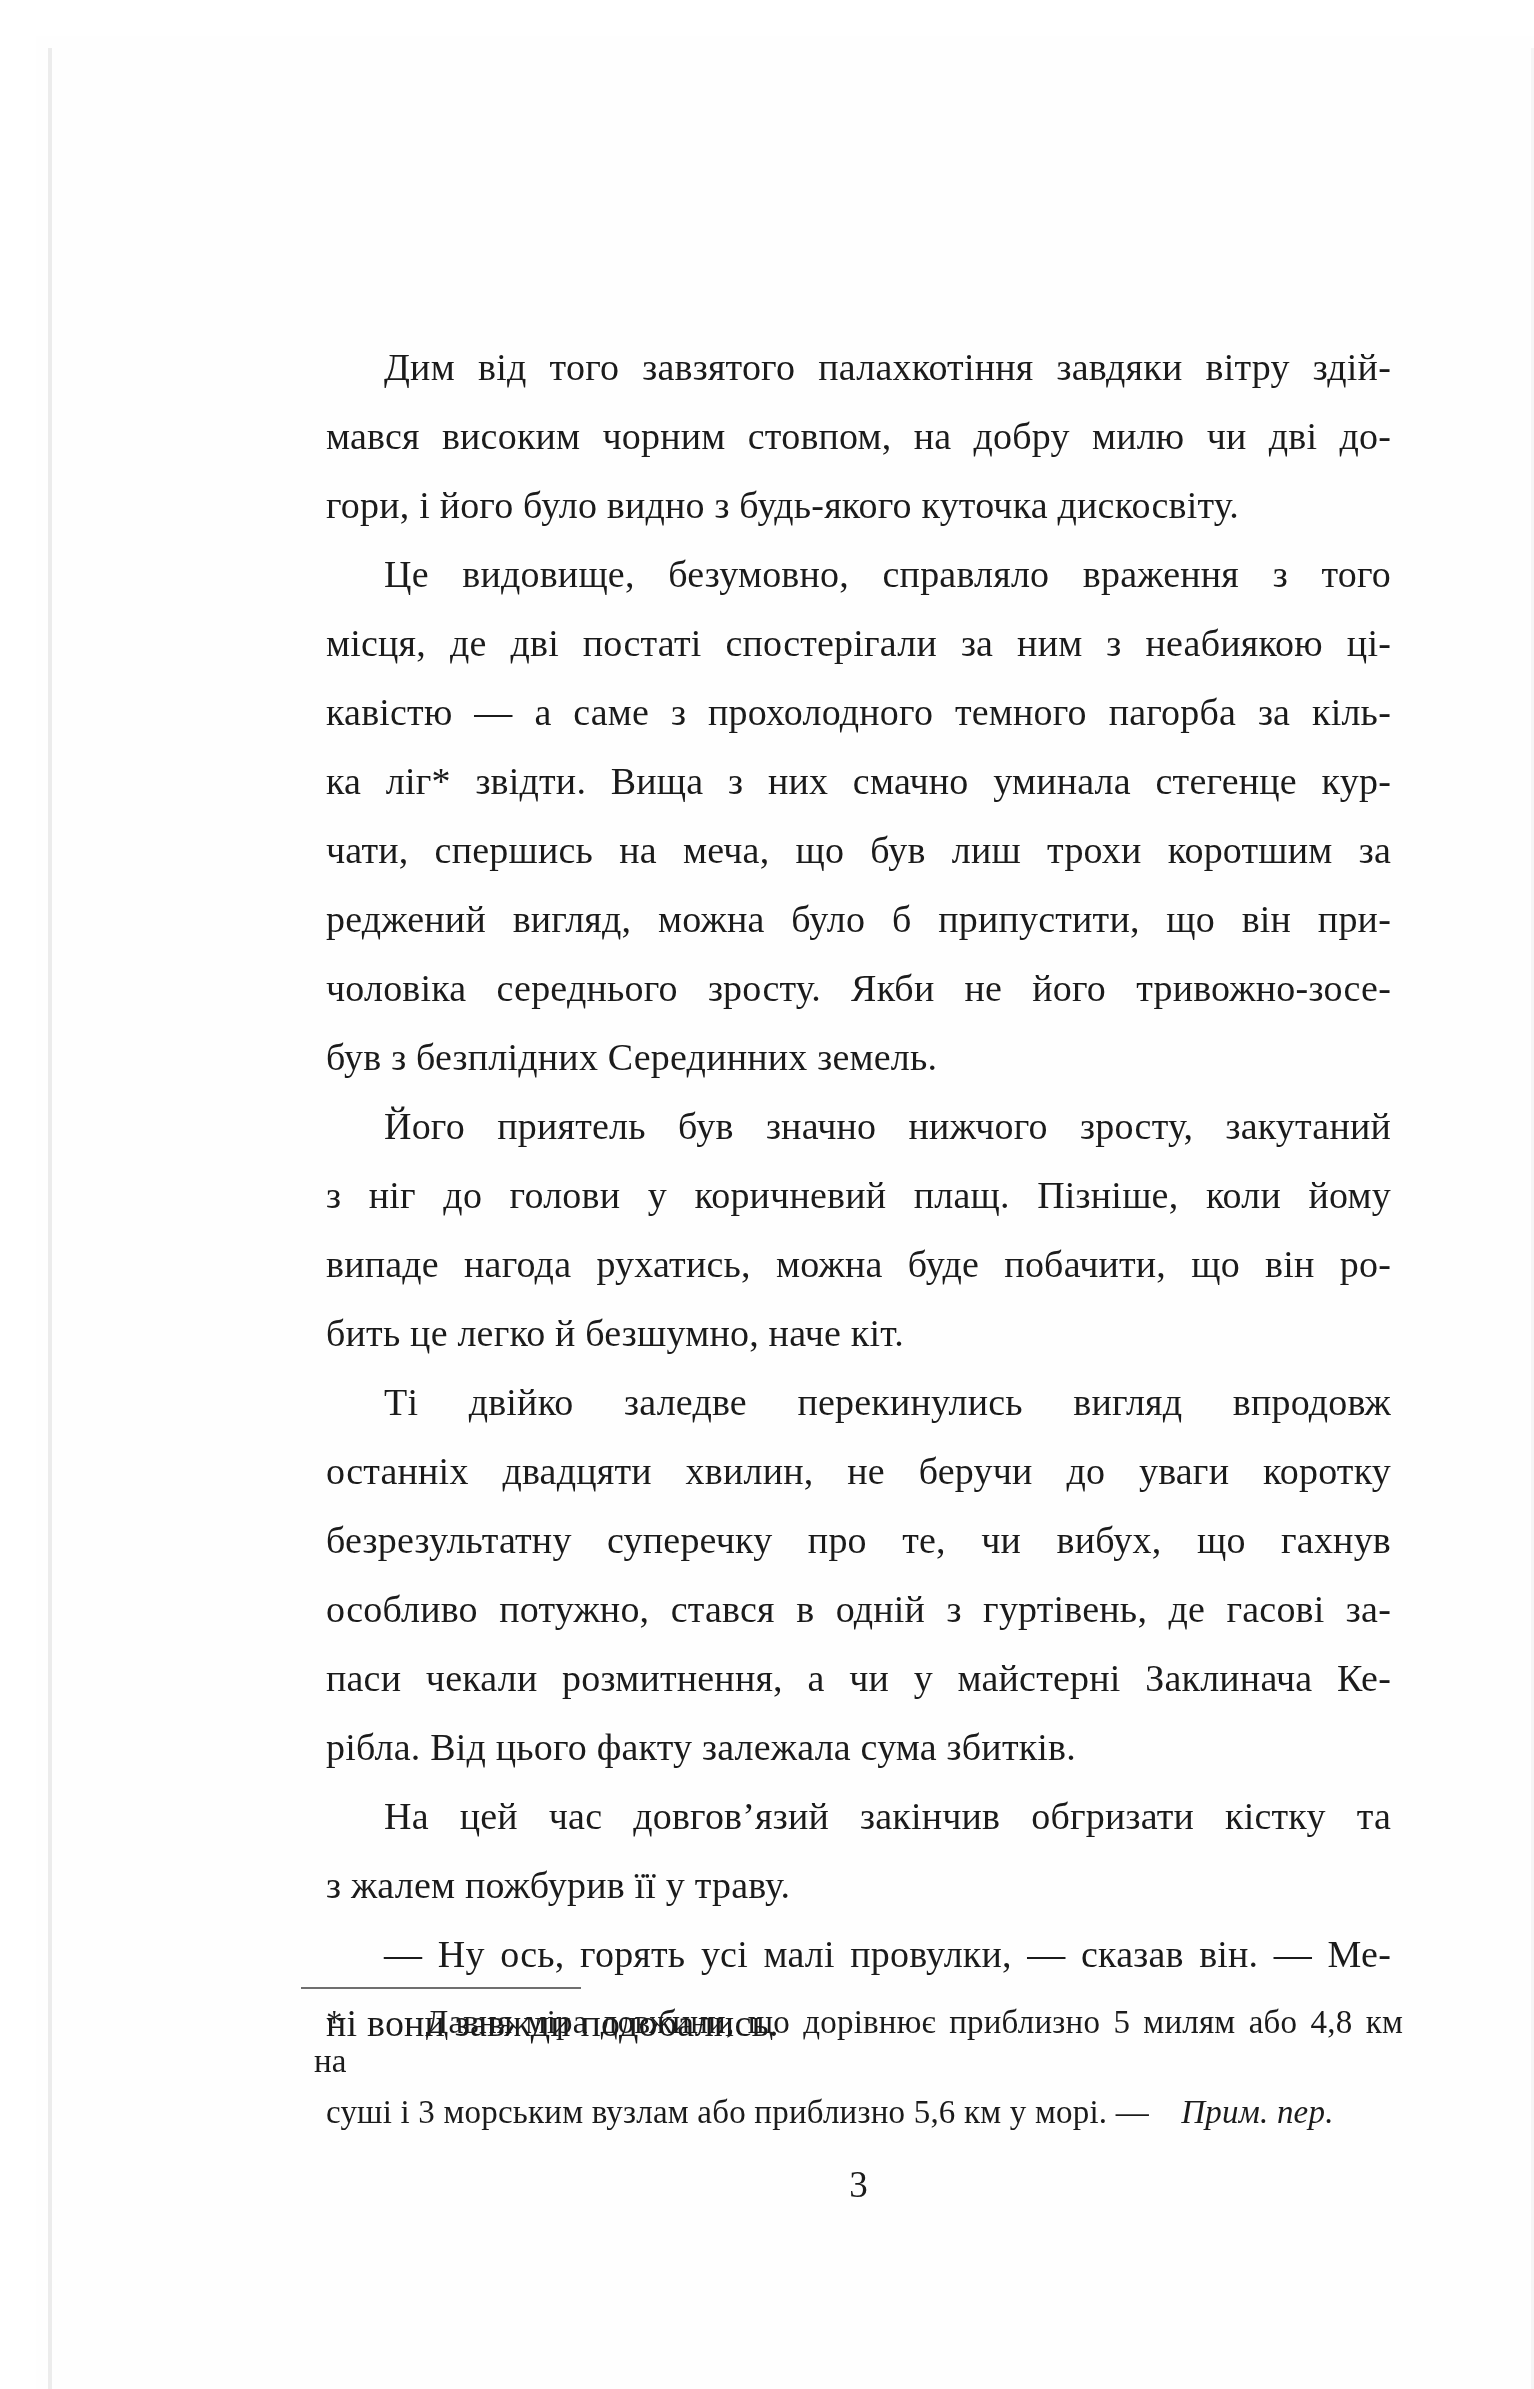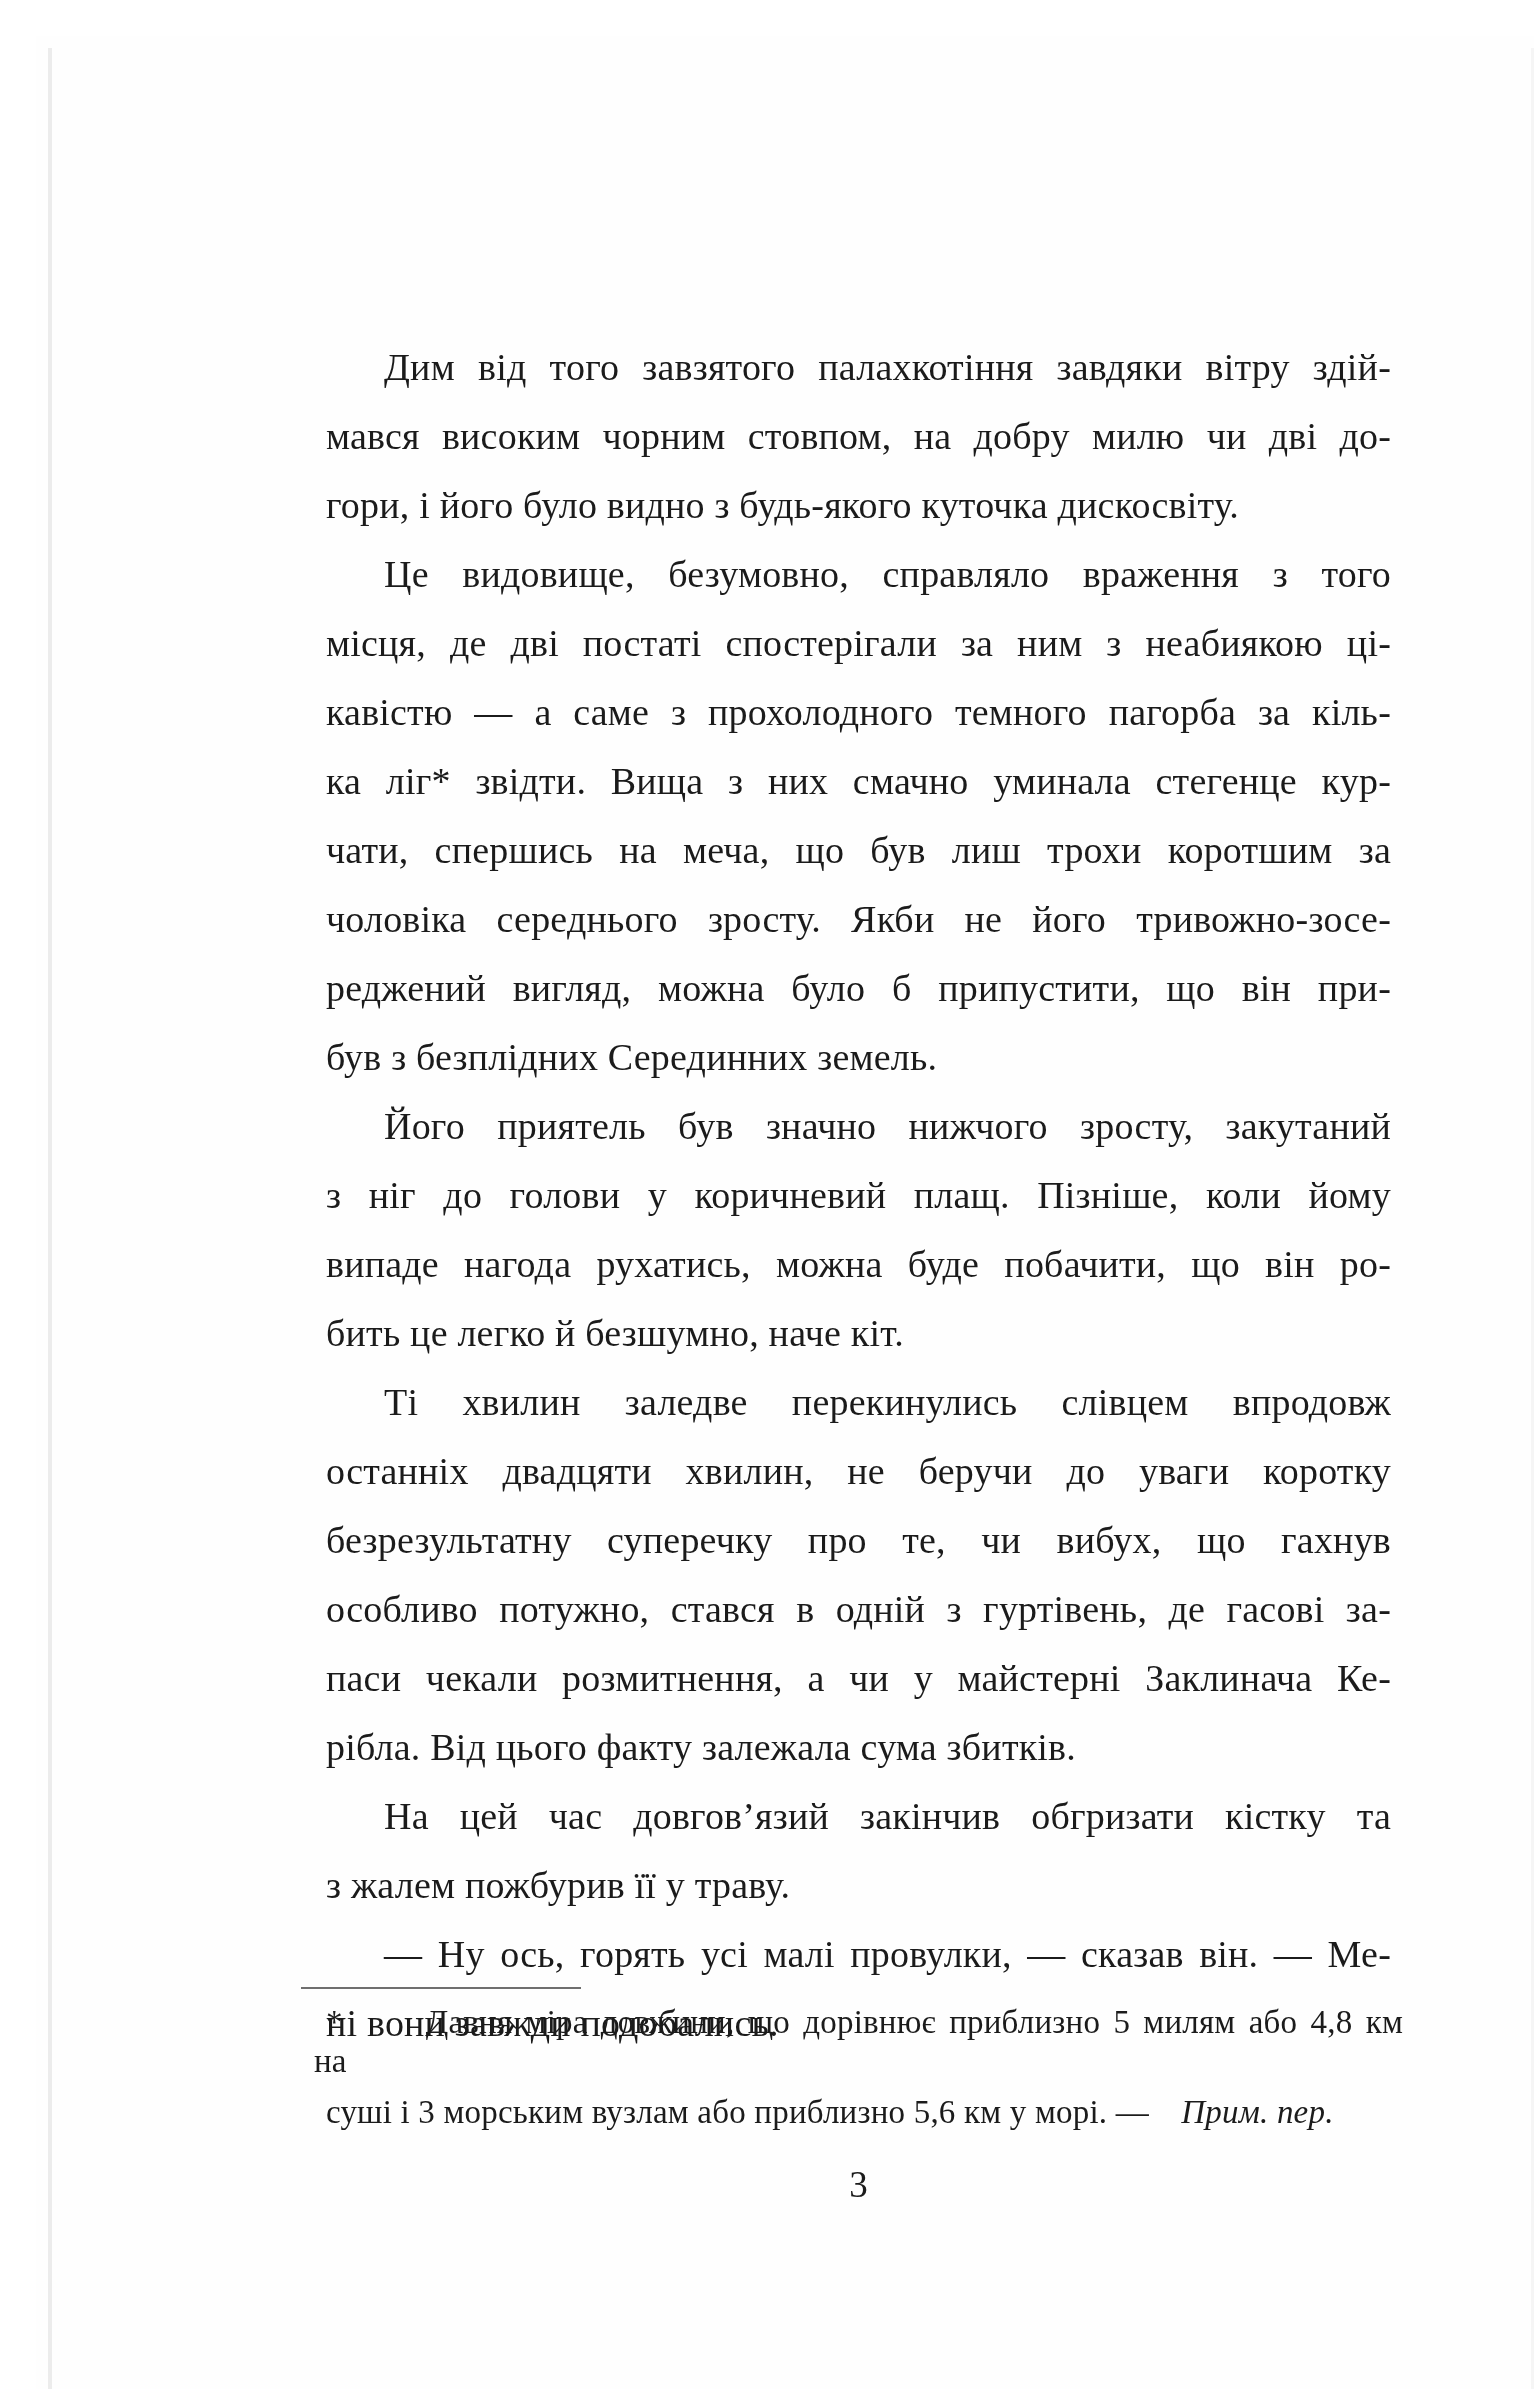--- a/index.html
+++ b/index.html
@@ -71,32 +71,32 @@
         <div class="line first">Дим від того завзятого палахкотіння завдяки вітру здій-</div>
         <div class="line">мався високим чорним стовпом, на добру милю чи дві до-</div>
         <div class="line last">гори, і його було видно з будь-якого куточка дискосвіту.</div>
       </div>
       <div>
         <div class="line first">Це видовище, безумовно, справляло враження з того</div>
         <div class="line">місця, де дві постаті спостерігали за ним з неабиякою ці-</div>
         <div class="line">кавістю — а саме з прохолодного темного пагорба за кіль-</div>
         <div class="line">ка ліг* звідти. Вища з них смачно уминала стегенце кур-</div>
         <div class="line">чати, спершись на меча, що був лиш трохи коротшим за</div>
+        <div class="line">реджений вигляд, можна було б припустити, що він при-</div>
         <div class="line">чоловіка середнього зросту. Якби не його тривожно-зосе-</div>
-        <div class="line">реджений вигляд, можна було б припустити, що він при-</div>
         <div class="line last">був з безплідних Серединних земель.</div>
       </div>
       <div>
         <div class="line first">Його приятель був значно нижчого зросту, закутаний</div>
         <div class="line">з ніг до голови у коричневий плащ. Пізніше, коли йому</div>
         <div class="line">випаде нагода рухатись, можна буде побачити, що він ро-</div>
         <div class="line last">бить це легко й безшумно, наче кіт.</div>
       </div>
       <div>
-        <div class="line first">Ті хвилин заледве перекинулись слівцем впродовж</div>
+        <div class="line first">Ті двійко заледве перекинулись вигляд впродовж</div>
         <div class="line">останніх двадцяти хвилин, не беручи до уваги коротку</div>
         <div class="line">безрезультатну суперечку про те, чи вибух, що гахнув</div>
         <div class="line">особливо потужно, стався в одній з гуртівень, де гасові за-</div>
         <div class="line">паси чекали розмитнення, а чи у майстерні Заклинача Ке-</div>
         <div class="line last">рібла. Від цього факту залежала сума збитків.</div>
       </div>
       <div>
         <div class="line first">На цей час довгов’язий закінчив обгризати кістку та</div>
         <div class="line last">з жалем пожбурив її у траву.</div>
       </div>

